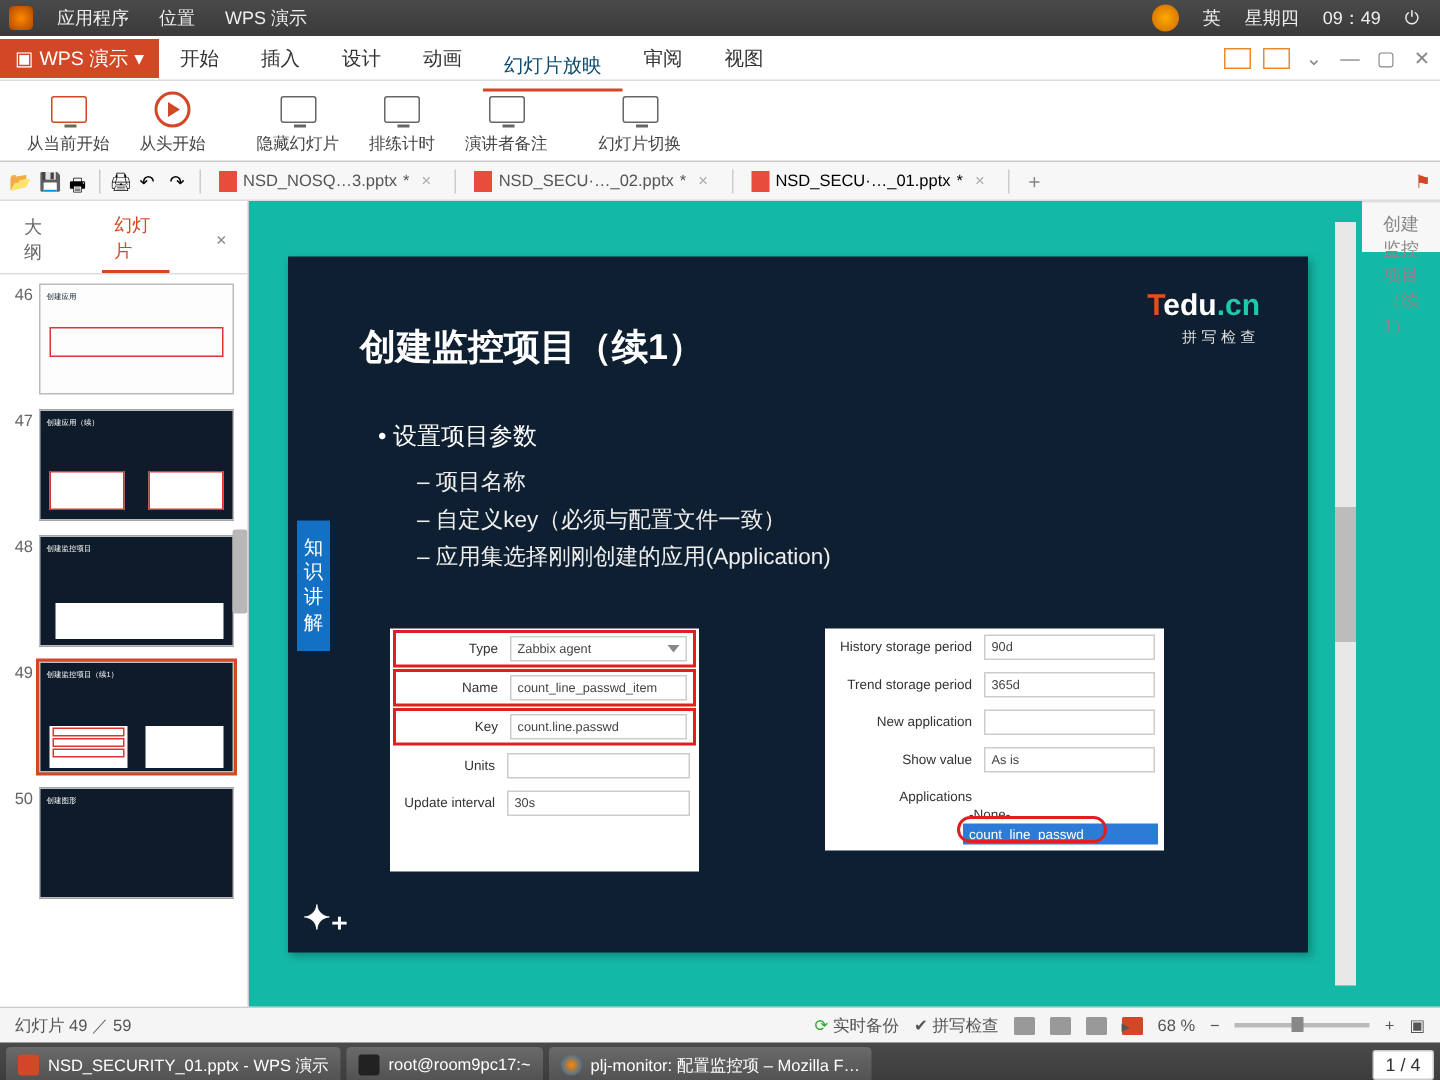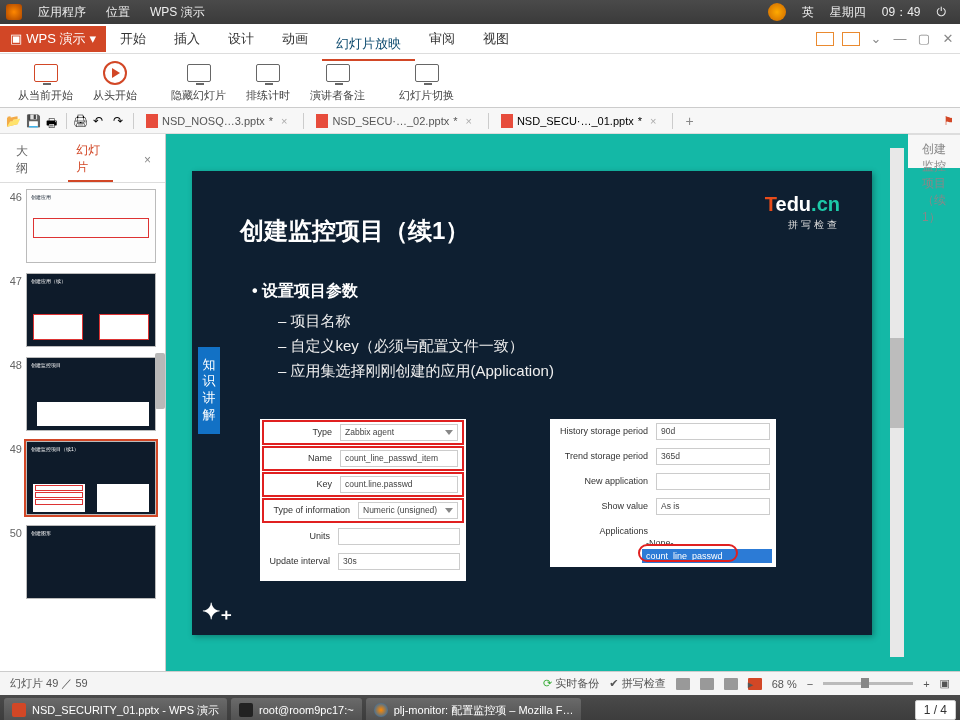--- a/index.html
+++ b/index.html
@@ -55,21 +55,21 @@
 .slide-area { flex: 1; display: flex; flex-direction: row; background: #14b8a6; }
 .slide-canvas-wrap { flex: 1; display: flex; align-items: center; justify-content: center; position: relative; padding: 12px 36px 12px 26px; }
 .slide-canvas { width: 680px; height: 464px; background: #0e1f31; position: relative; box-shadow: 2px 2px 6px rgba(0,0,0,0.3); }
 .brand { position: absolute; top: 22px; right: 32px; text-align: right; }
 .brand .main { font-size: 20px; color: #fff; font-weight: bold; }
 .brand .main .t { color: #e84c1a; }
 .brand .main .c { color: #1dc9a8; }
 .brand .sub { font-size: 10px; color: #ddd; letter-spacing: 3px; margin-top: 2px; }
 .slide-title { position: absolute; top: 44px; left: 48px; color: #fff; font-size: 24px; font-weight: bold; }
 .slide-body { position: absolute; top: 110px; left: 60px; color: #fff; font-size: 16px; }
-.slide-body .b1 { margin-bottom: 10px; font-weight: bold; }
+.slide-body .b1 { margin-bottom: 10px; }
 .slide-body .b2 { margin-left: 26px; font-size: 15px; margin-bottom: 6px; color: #eee; }
 .side-label { position: absolute; top: 176px; left: 6px; width: 22px; padding: 10px 2px; background: #1271c5; color: #fff; font-size: 13px; text-align: center; line-height: 1.3; }
 .plus-watermark { position: absolute; bottom: 10px; left: 10px; color: #fff; font-size: 22px; font-weight: bold; }
 .form-box { position: absolute; background: #fff; font-size: 9px; color: #333; }
 .form-left { top: 248px; left: 68px; width: 206px; height: 162px; }
 .form-right { top: 248px; left: 358px; width: 226px; height: 148px; }
 .form-row { display: flex; align-items: center; height: 25px; padding: 0 6px; }
 .form-row .lbl { flex: 0 0 72px; text-align: right; padding-right: 8px; }
 .form-right .form-row .lbl { flex: 0 0 100px; }
 .form-row .val { flex: 1; border: 1px solid #ccc; padding: 2px 4px; height: 17px; font-size: 8.5px; color: #444; }
@@ -289,24 +289,20 @@
               <div class="val sel">Zabbix agent</div>
             </div>
           <div class="form-row redbox">
               <div class="lbl">Name</div>
               <div class="val">count_line_passwd_item</div>
             </div>
           <div class="form-row redbox">
               <div class="lbl">Key</div>
               <div class="val">count.line.passwd</div>
             </div>
-          <div class="form-row redbox">
-              <div class="lbl" style="flex:0 0 90px;">Type of information</div>
-              <div class="val sel">Numeric (unsigned)</div>
-            </div>
           <div class="form-row">
               <div class="lbl">Units</div>
               <div class="val"></div>
             </div>
           <div class="form-row">
               <div class="lbl">Update interval</div>
               <div class="val">30s</div>
             </div>
         </div>
 

